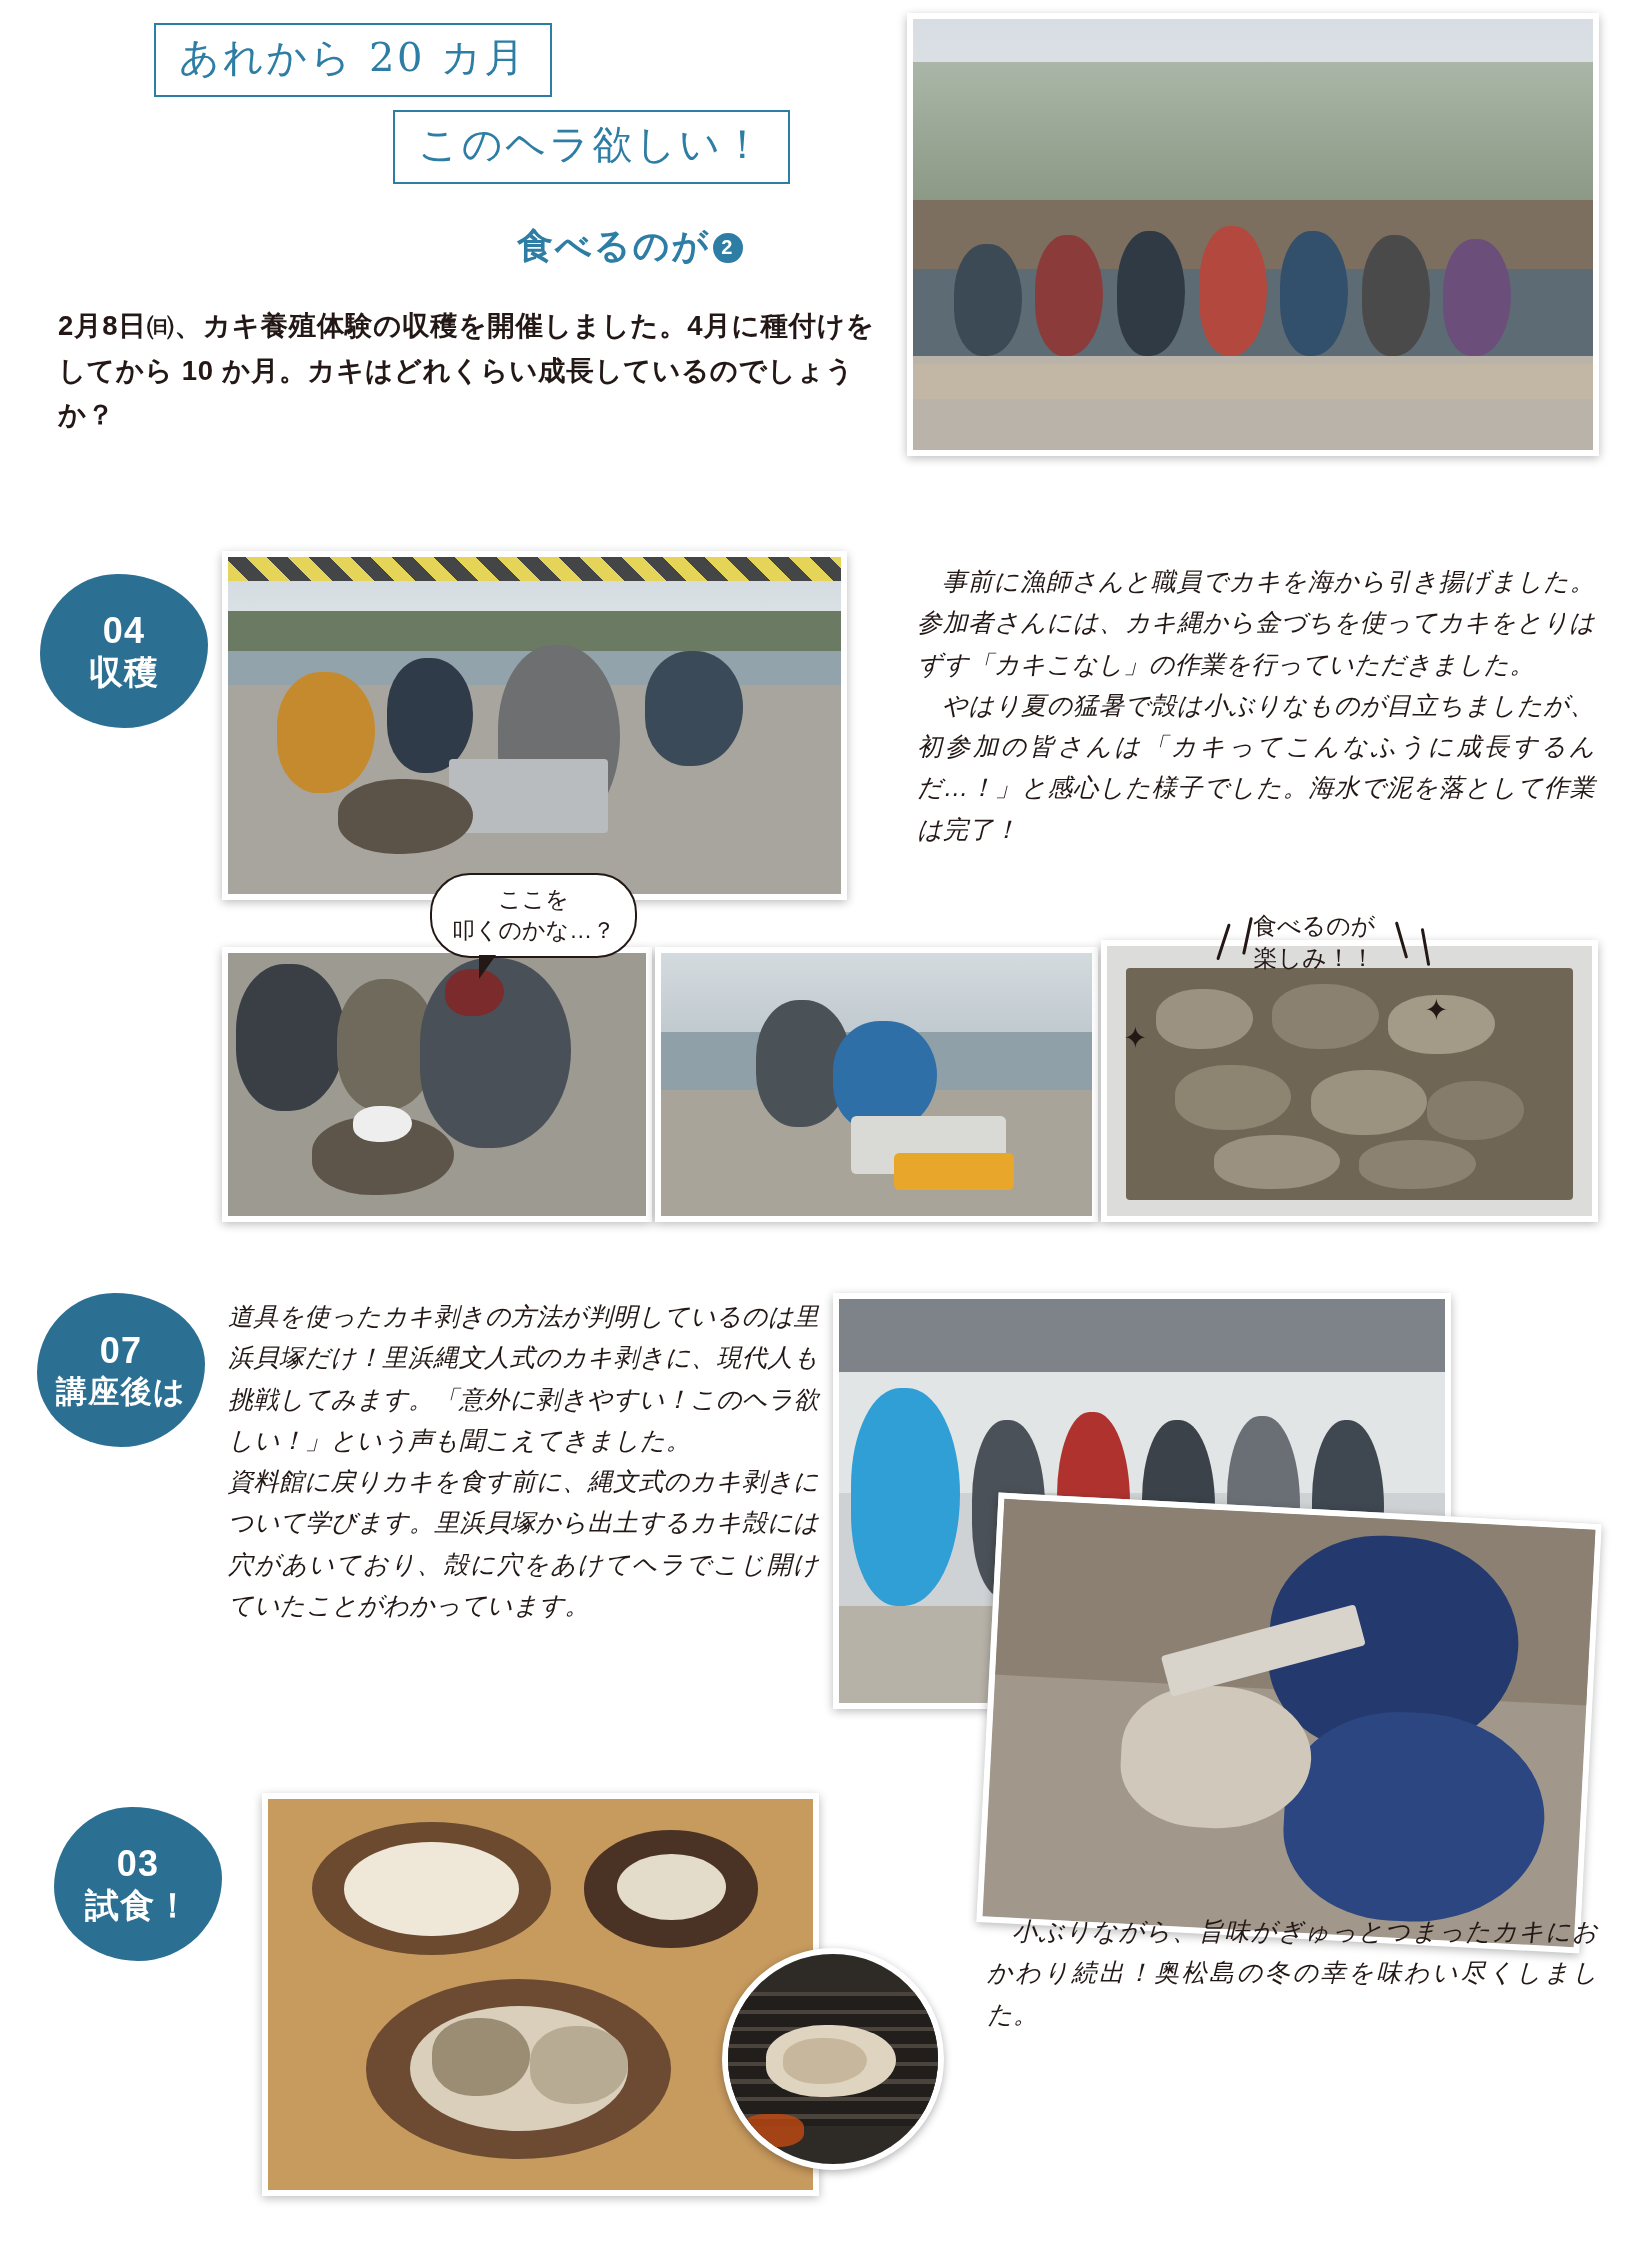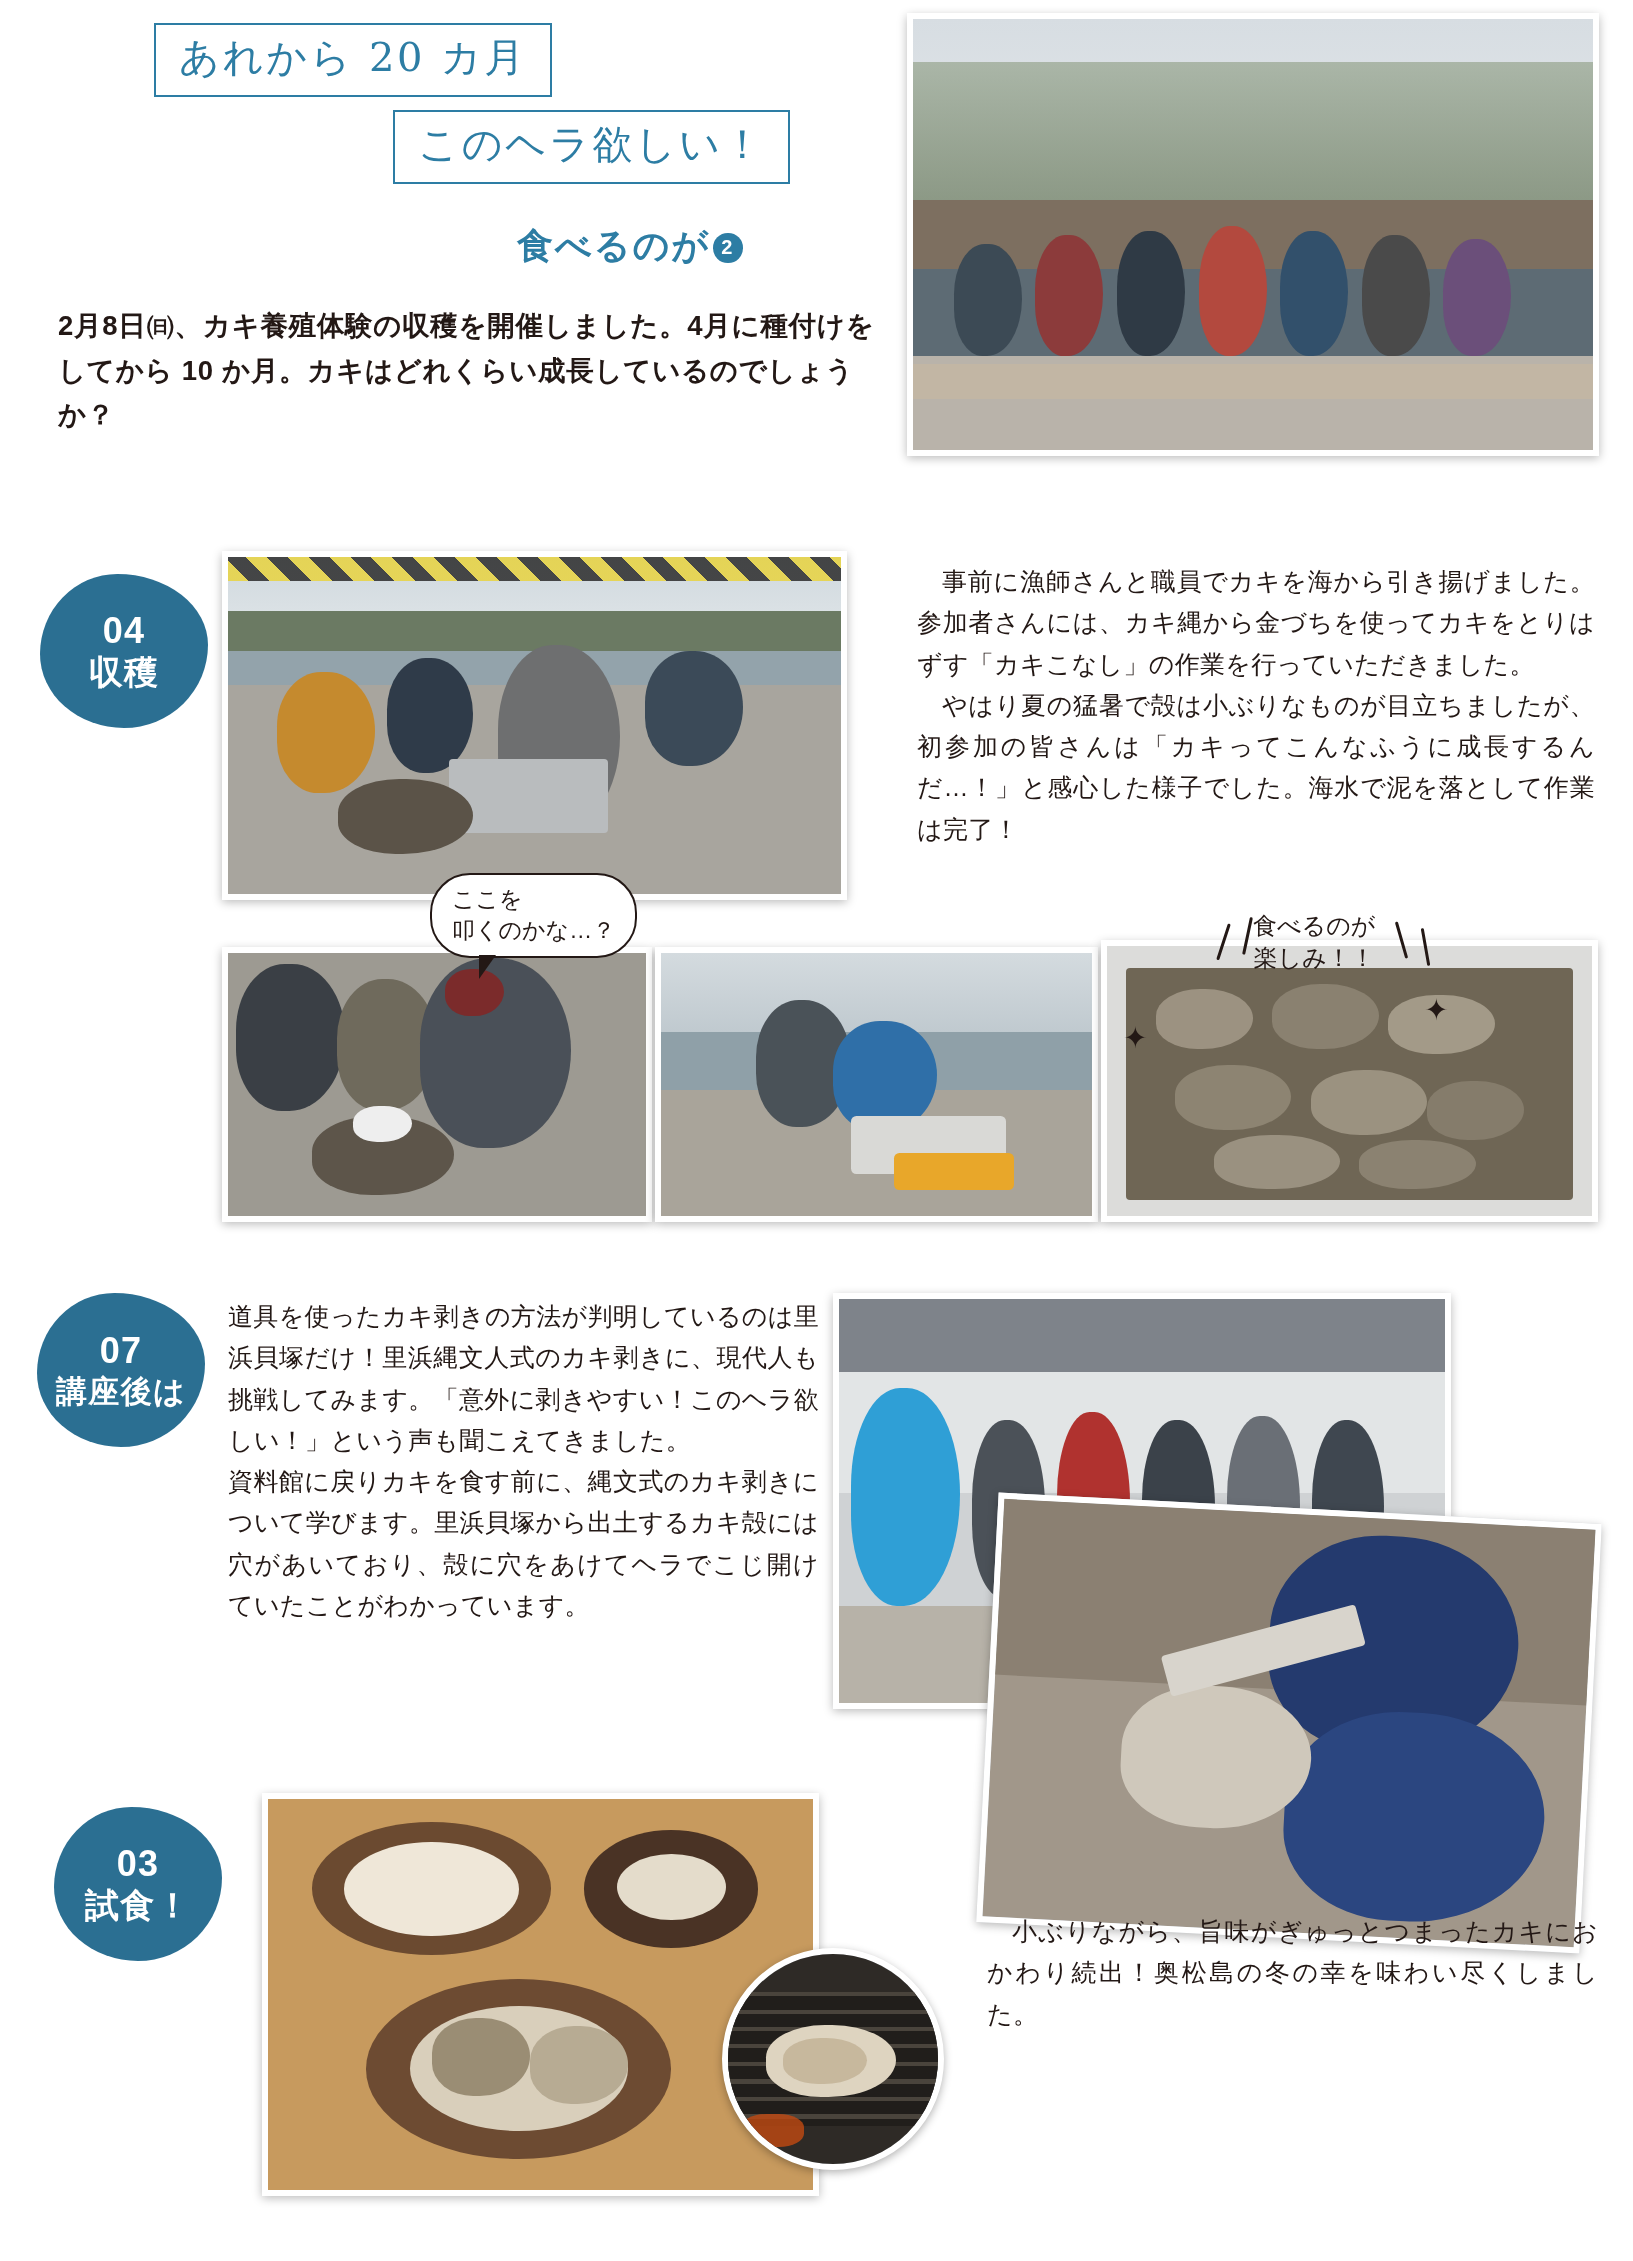--- a/index.html
+++ b/index.html
@@ -121,38 +121,39 @@
   #step-03 { left: 54px;  top: 1807px; }
   #step-02 .lbl { font-size: 31px; }
 
   
   .body-text {
     position: absolute;
     font-size: 25px;
     line-height: 1.65;
     letter-spacing: 0.3px;
     text-align: justify;
+    font-style: italic;
   }
   #text-01 { left: 917px; top: 561px;  width: 678px; }
   #text-02 { left: 228px;  top: 1296px; width: 591px; }
   #text-03 { left: 987px; top: 1911px; width: 611px; }
   .body-text p { margin: 0; }
   .body-text p + p { margin-top: 0; }
   .indent { text-indent: 25px; }
 
   
   .bubble {
     position: absolute;
     background: #ffffff;
     border: 2px solid #231815;
     border-radius: 40px;
     padding: 9.4px 20px;
     font-size: 23px;
     line-height: 1.35;
-    text-align: left;
+    text-align: center;
     white-space: pre-line;
   }
   .bubble:after {
     content: "";
     position: absolute;
     width: 0; height: 0;
     border-style: solid;
   }
   #bubble-knock { left: 430px; top: 873px; }
   #bubble-knock:after {

